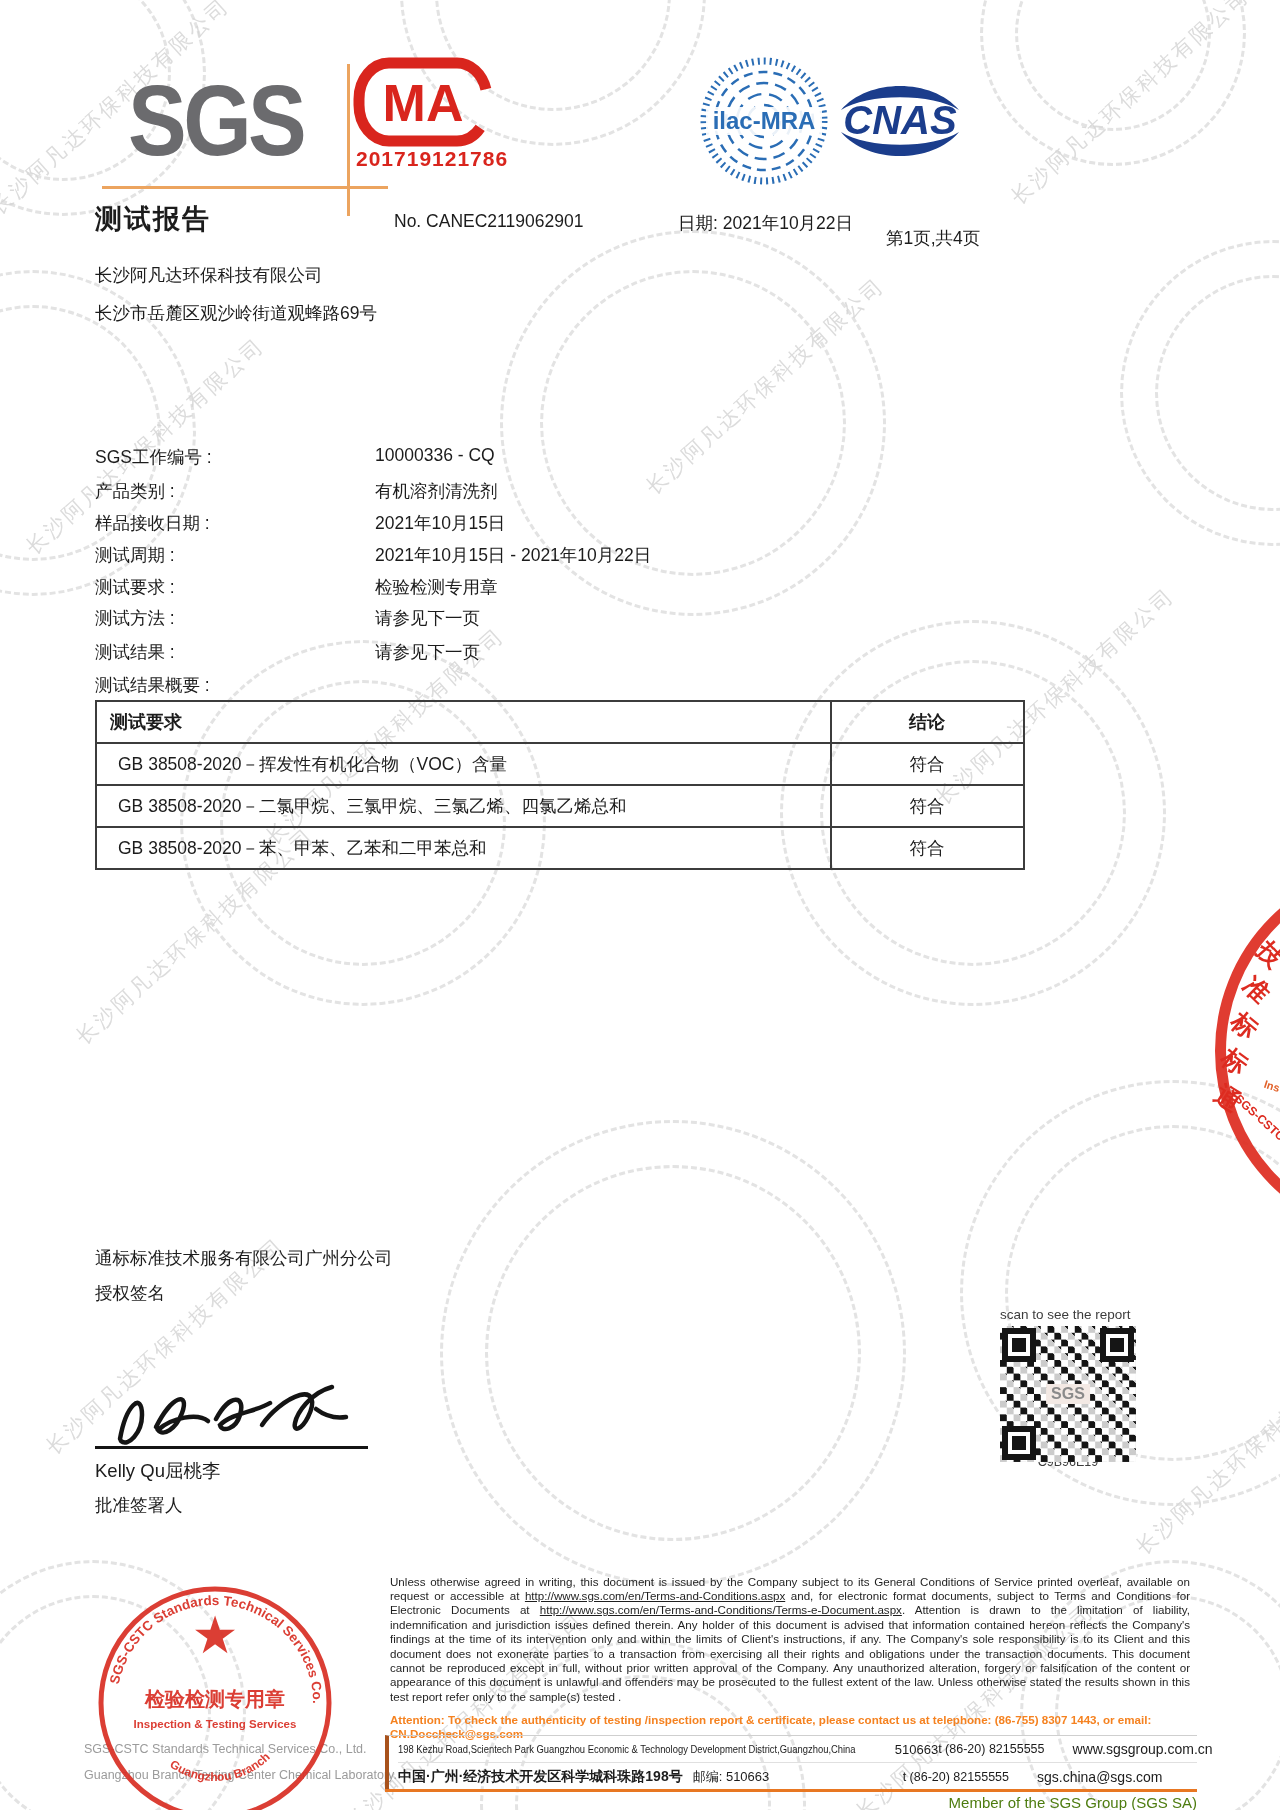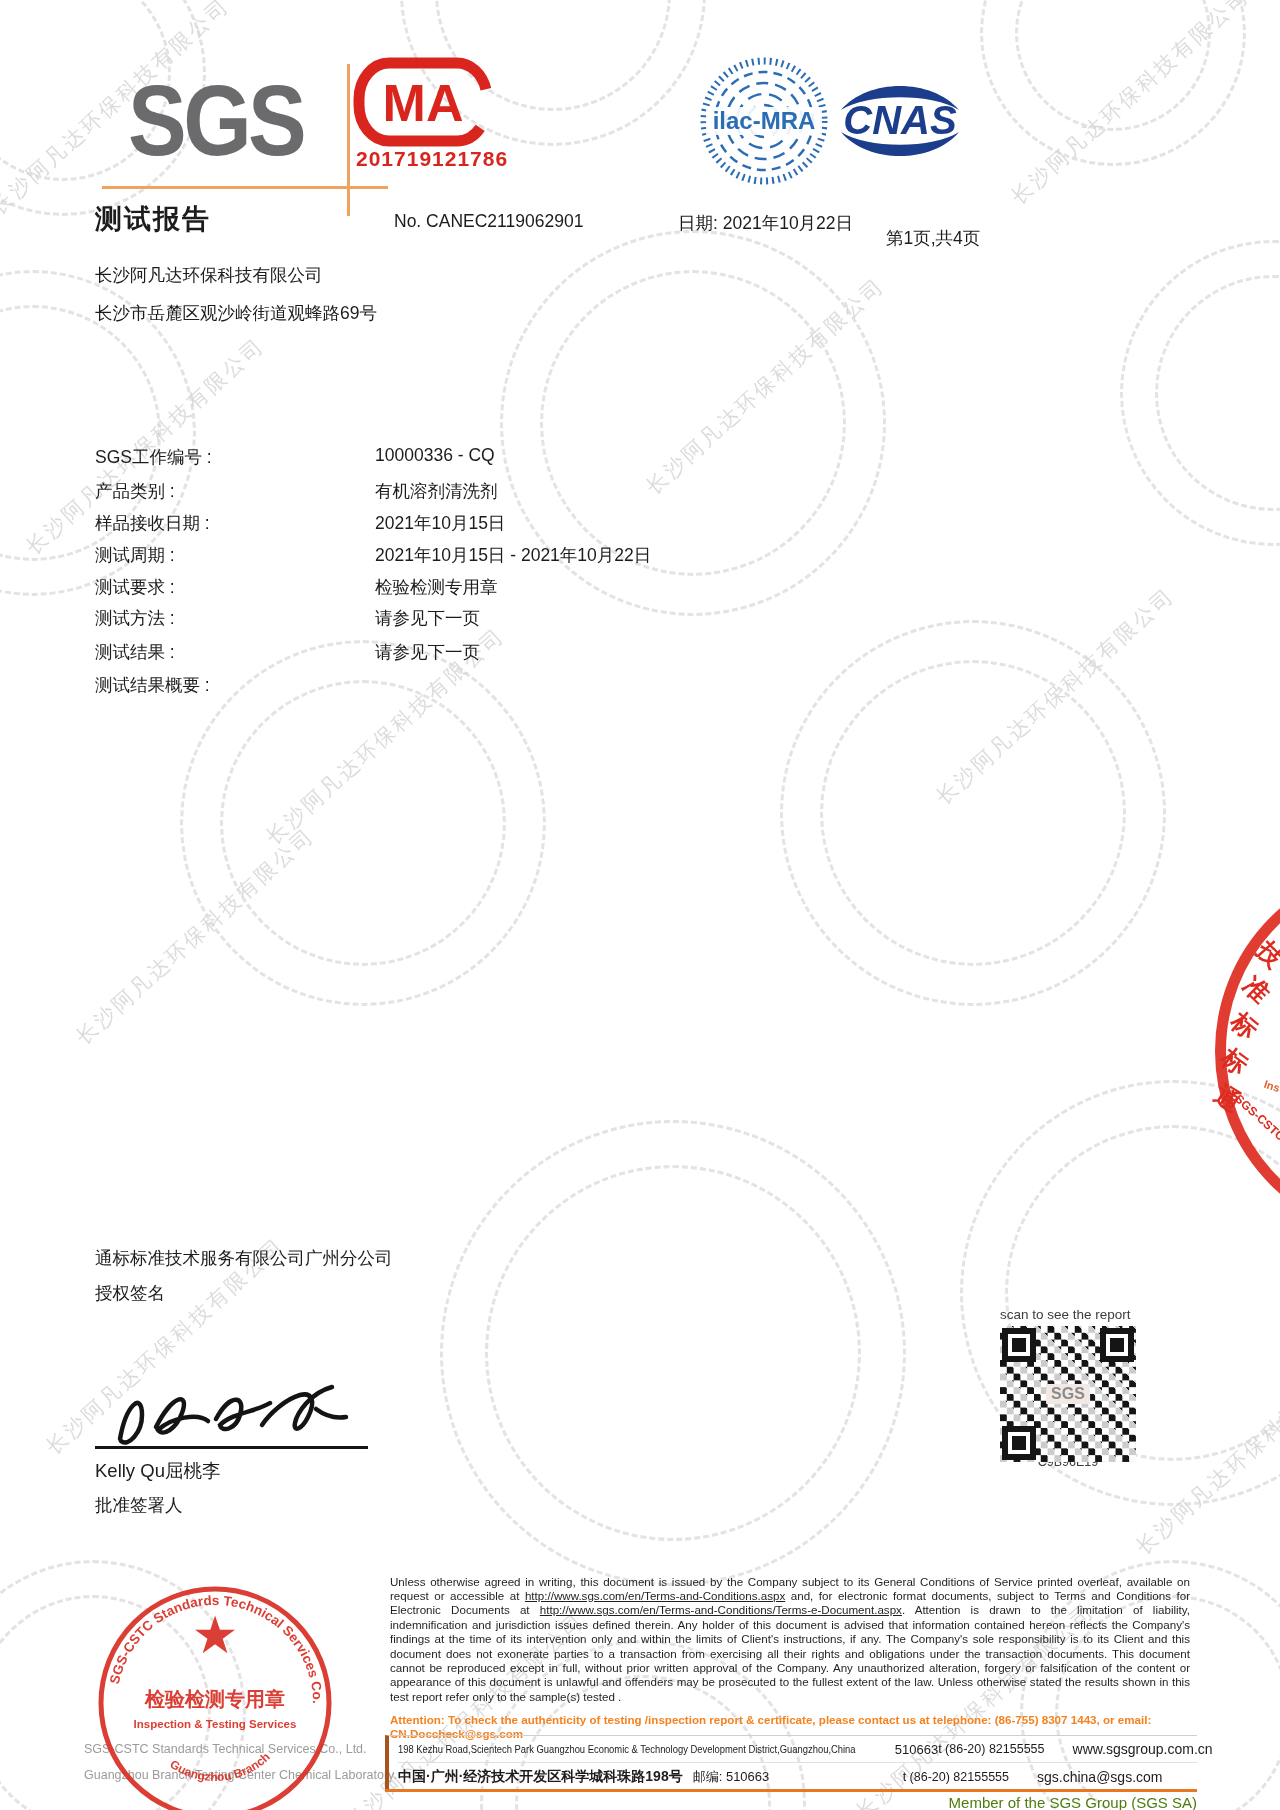--- a/index.html
+++ b/index.html
@@ -189,20 +189,40 @@
   <div class="frow" style="top:606px;">
     <span class="lab">测试方法 :</span>
     <span class="val">请参见下一页</span>
   </div>
   <div class="frow" style="top:640px;">
     <span class="lab">测试结果 :</span>
     <span class="val">请参见下一页</span>
   </div>
 
   <div class="abs sum-head">测试结果概要 :</div>
+  <table class="sum">
+    <tbody>
+        <tr>
+      <th class="c1">测试要求</th>
+      <th class="c2">结论</th>
+    </tr>
+    <tr>
+      <td class="c1">GB 38508-2020－挥发性有机化合物（VOC）含量</td>
+      <td class="c2">符合</td>
+    </tr>
+    <tr>
+      <td class="c1">GB 38508-2020－二氯甲烷、三氯甲烷、三氯乙烯、四氯乙烯总和</td>
+      <td class="c2">符合</td>
+    </tr>
+    <tr>
+      <td class="c1">GB 38508-2020－苯、甲苯、乙苯和二甲苯总和</td>
+      <td class="c2">符合</td>
+    </tr>
+  </tbody>
+    </table>
 
   <div class="abs stamp-right"></div>
   <span class="stamp-char" style="left:1258px;top:938px;transform:rotate(48deg);">技</span>
   <span class="stamp-char" style="left:1244px;top:973px;transform:rotate(44deg);">准</span>
   <span class="stamp-char" style="left:1232px;top:1009px;transform:rotate(40deg);">标</span>
   <span class="stamp-char" style="left:1222px;top:1045px;transform:rotate(36deg);">标</span>
   <span class="stamp-char" style="left:1215px;top:1082px;transform:rotate(32deg);">通</span>
   <span class="stamp-lat" style="left:1226px;top:1118px;transform:rotate(42deg);">SGS-CSTC Sta</span>
   <span class="stamp-ins" style="left:1264px;top:1080px;transform:rotate(18deg);">Ins</span>
 

